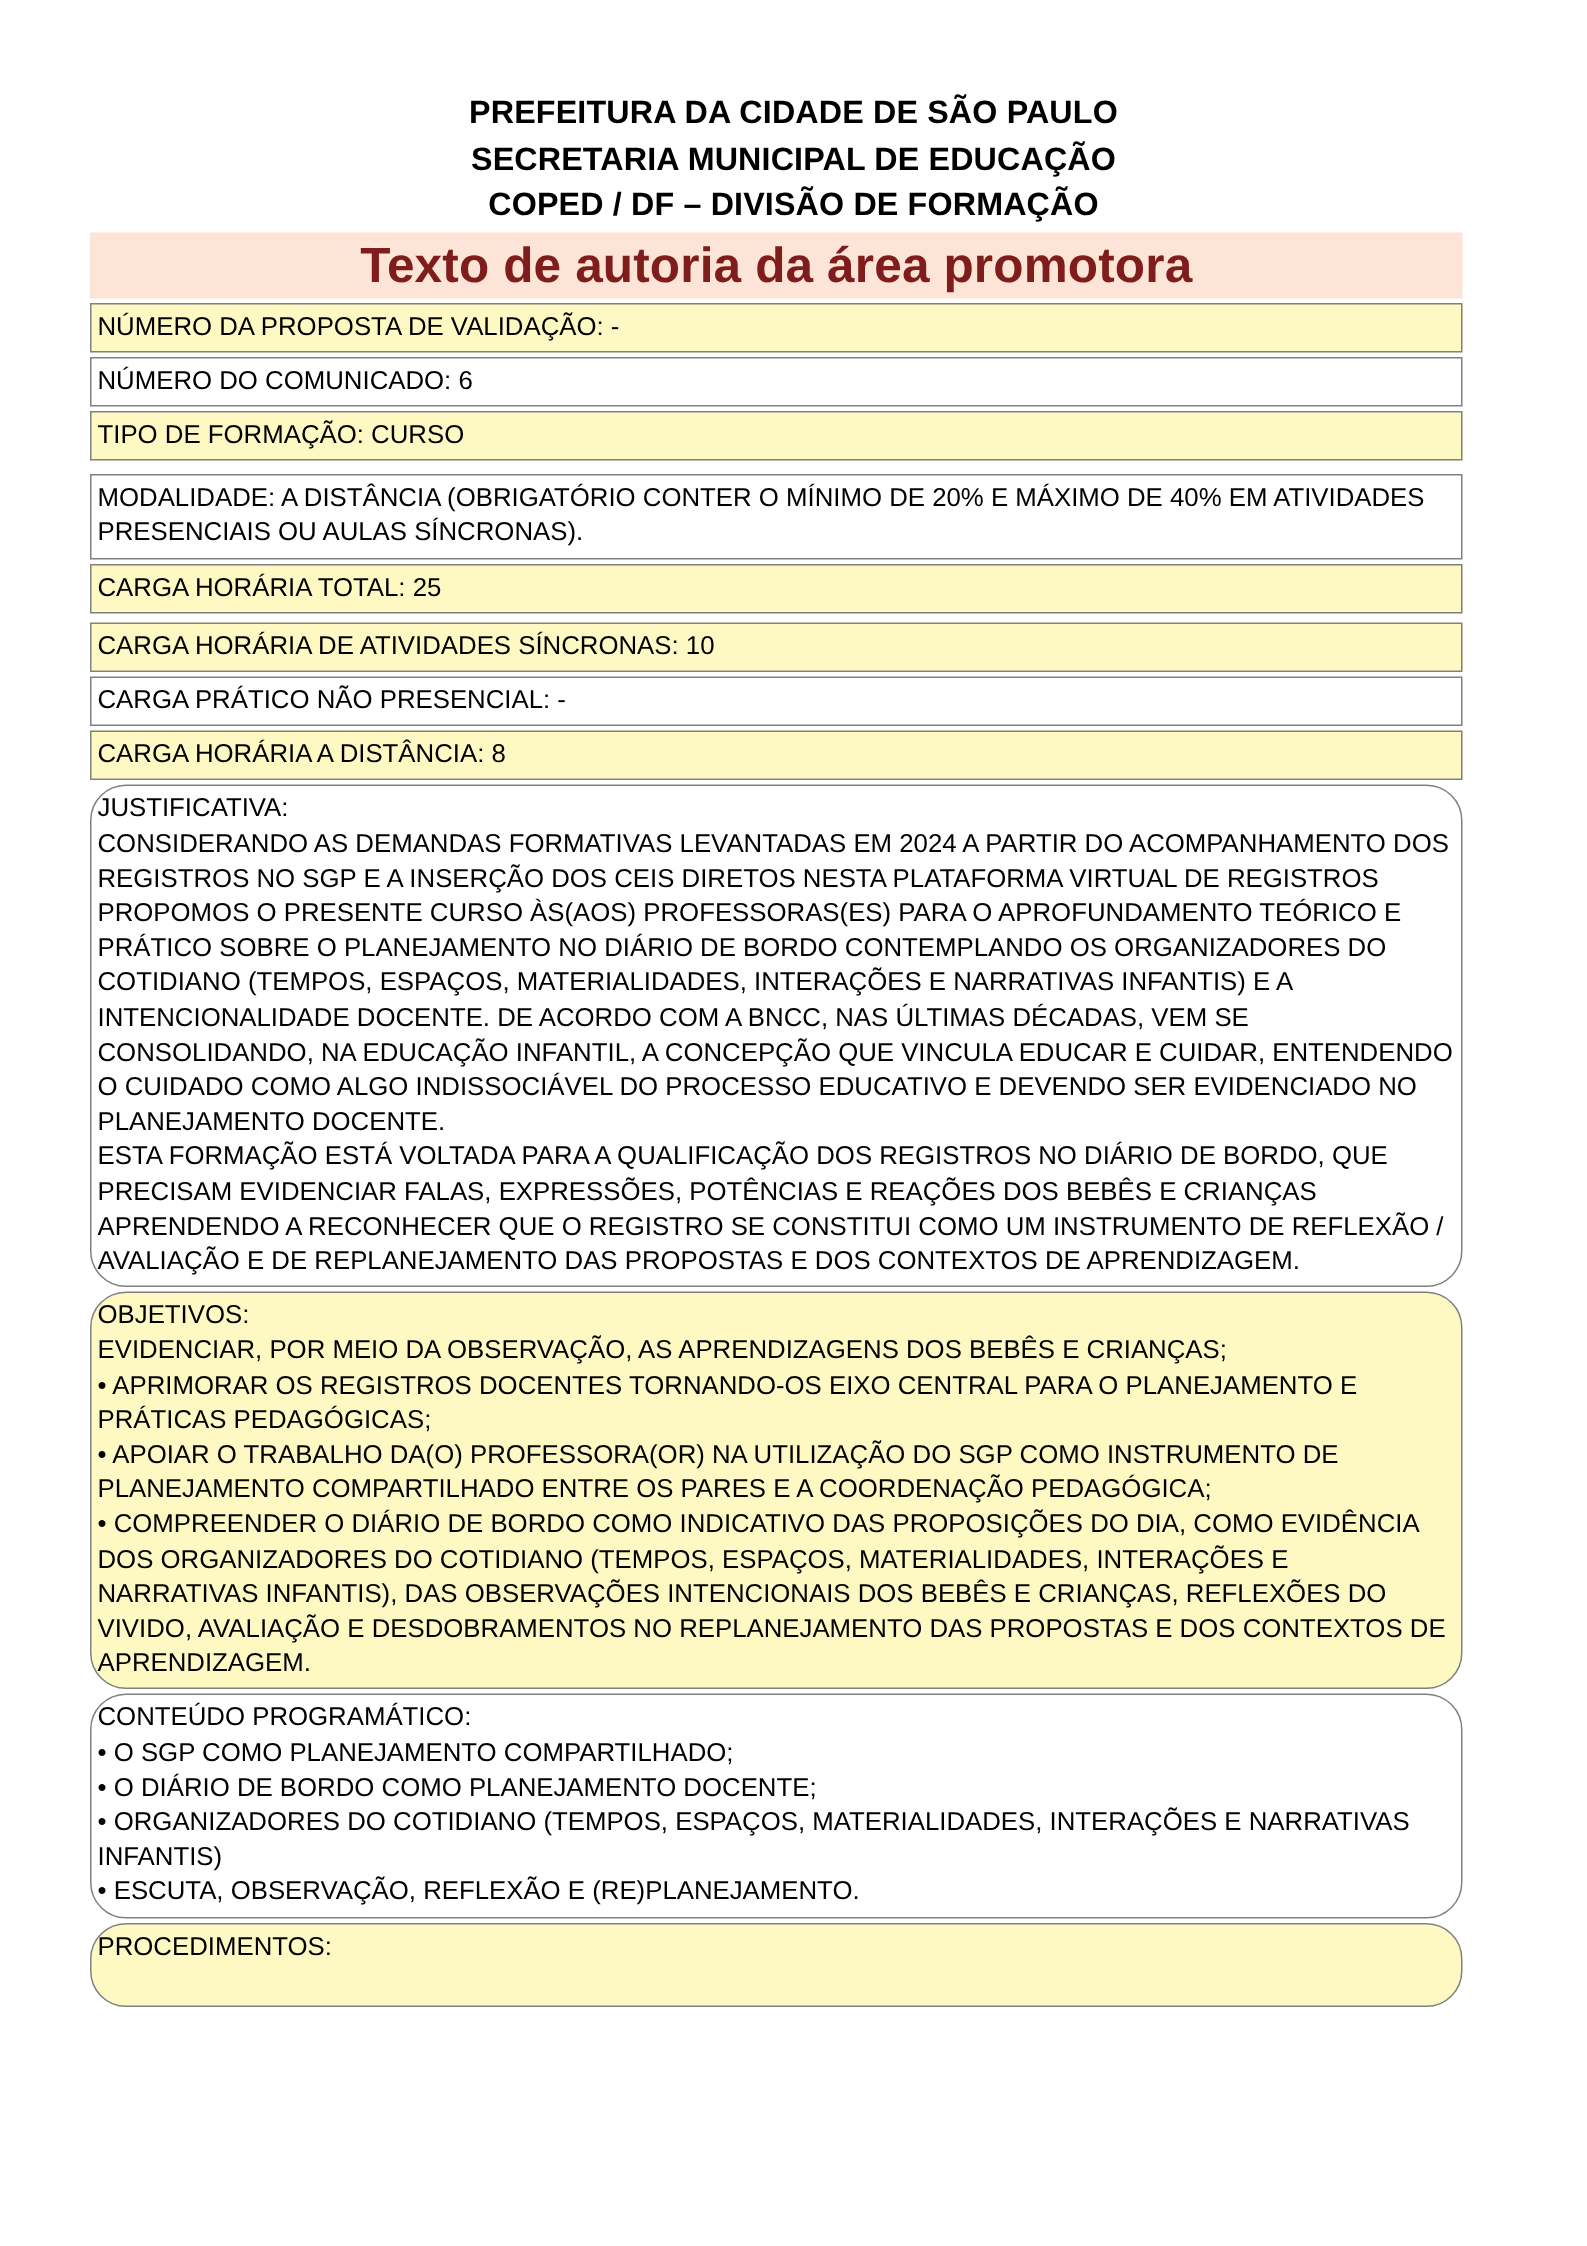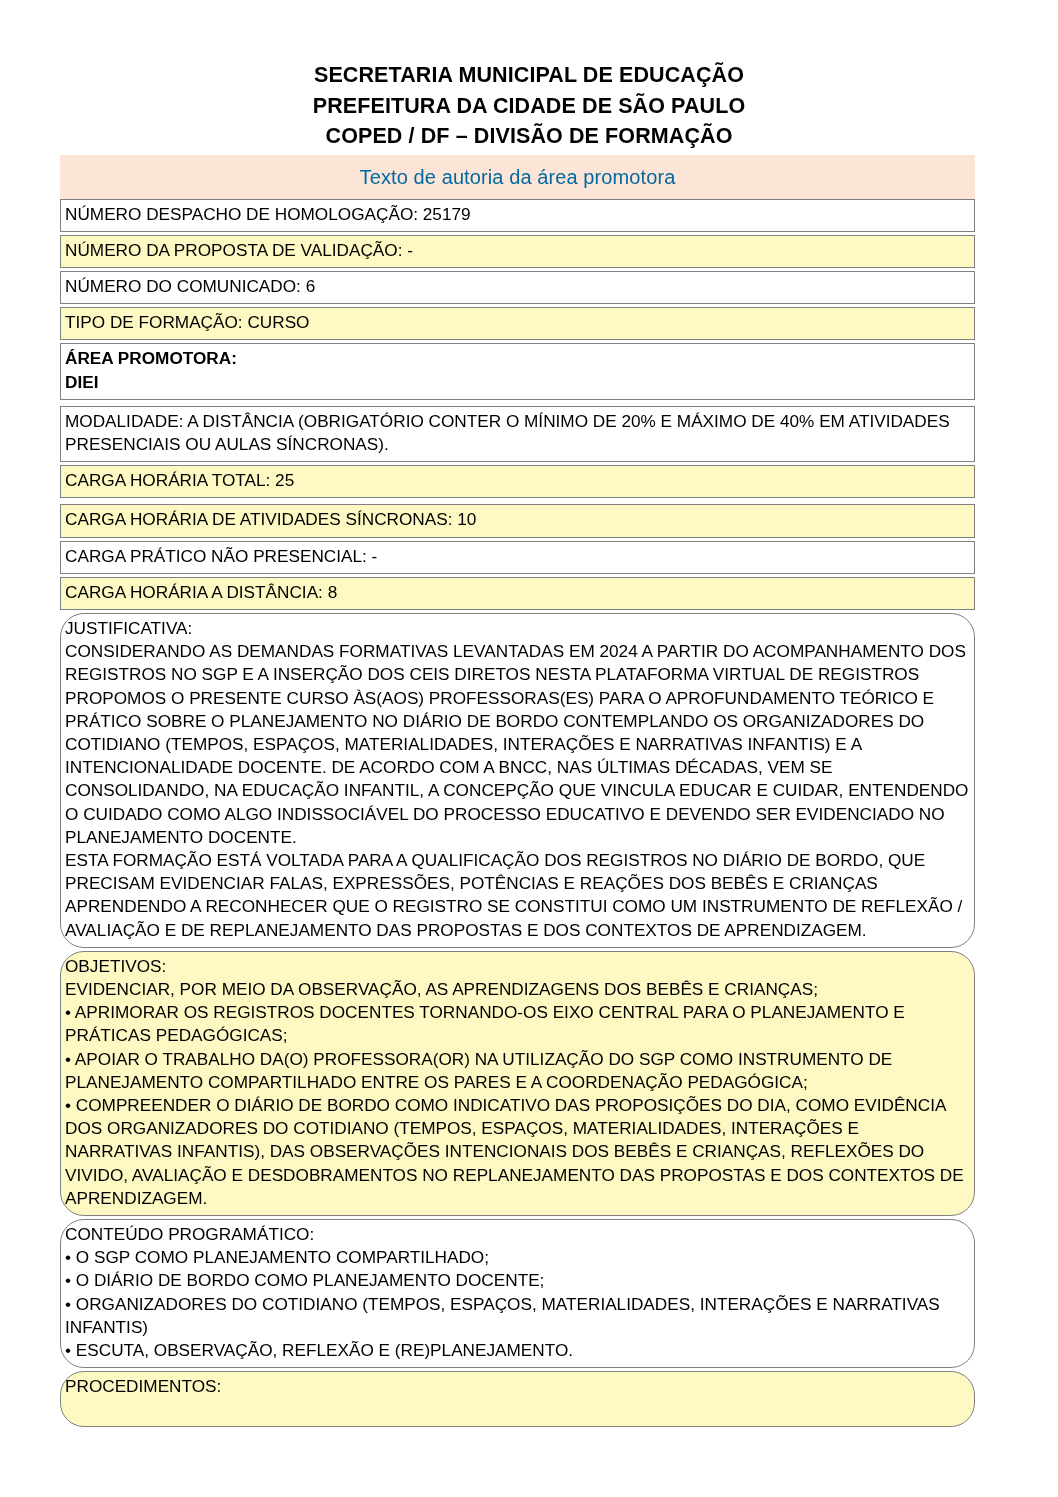--- a/index.html
+++ b/index.html
@@ -40,23 +40,23 @@
   
   .title-band {
     margin: 3px 83px 0 60px;
     background: #fce4d6;
     height: 44px;
     display: flex;
     align-items: center;
     justify-content: center;
   }
   .title-band .band-text {
-    font-weight: normal;
-    font-size: 20px;
-    color: #0369a1;
+    font-weight: bold;
+    font-size: 33px;
+    color: #7f1d1d;
     letter-spacing: 0.1px;
     line-height: 1;
   }
 
   
   .form-table {
     margin: 0 83px 0 60px;
     border-collapse: separate;
     border-spacing: 0;
     width: 915px;
@@ -91,34 +91,31 @@
     padding-bottom: 7px;
     border-radius: 24px;
   }
 </style>
 </head>
 <body>
 
 <div class="page">
 
   <div class="doc-header">
+    <div class="hline">PREFEITURA DA CIDADE DE SÃO PAULO</div>
     <div class="hline">SECRETARIA MUNICIPAL DE EDUCAÇÃO</div>
-    <div class="hline">PREFEITURA DA CIDADE DE SÃO PAULO</div>
     <div class="hline">COPED / DF – DIVISÃO DE FORMAÇÃO</div>
   </div>
 
   <div class="title-band">
     <span class="band-text">Texto de autoria da área promotora</span>
   </div>
 
   <table class="form-table">
     <tbody>
-      <tr>
-        <td class="cell-lines">NÚMERO DESPACHO DE HOMOLOGAÇÃO:  25179</td>
-      </tr>
       <tr class="row-spacer">
           <td></td>
         </tr>
 
       <tr class="alt">
         <td class="cell-lines">NÚMERO DA PROPOSTA DE VALIDAÇÃO:  -</td>
       </tr>
       <tr class="row-spacer">
           <td></td>
         </tr>
@@ -130,24 +127,20 @@
           <td></td>
         </tr>
 
       <tr class="alt">
         <td class="cell-lines">TIPO DE FORMAÇÃO: CURSO</td>
       </tr>
       <tr class="row-spacer">
           <td></td>
         </tr>
 
-      <tr class="bold">
-        <td class="cell-lines">ÁREA PROMOTORA:
-DIEI</td>
-      </tr>
       <tr class="row-spacer">
           <td></td>
         </tr>
 
       <tr class="row-spacer">
           <td></td>
         </tr>
 
       <tr>
         <td class="cell-lines">MODALIDADE: A DISTÂNCIA (OBRIGATÓRIO CONTER O MÍNIMO DE 20% E MÁXIMO DE 40% EM ATIVIDADES PRESENCIAIS OU AULAS SÍNCRONAS).</td>

